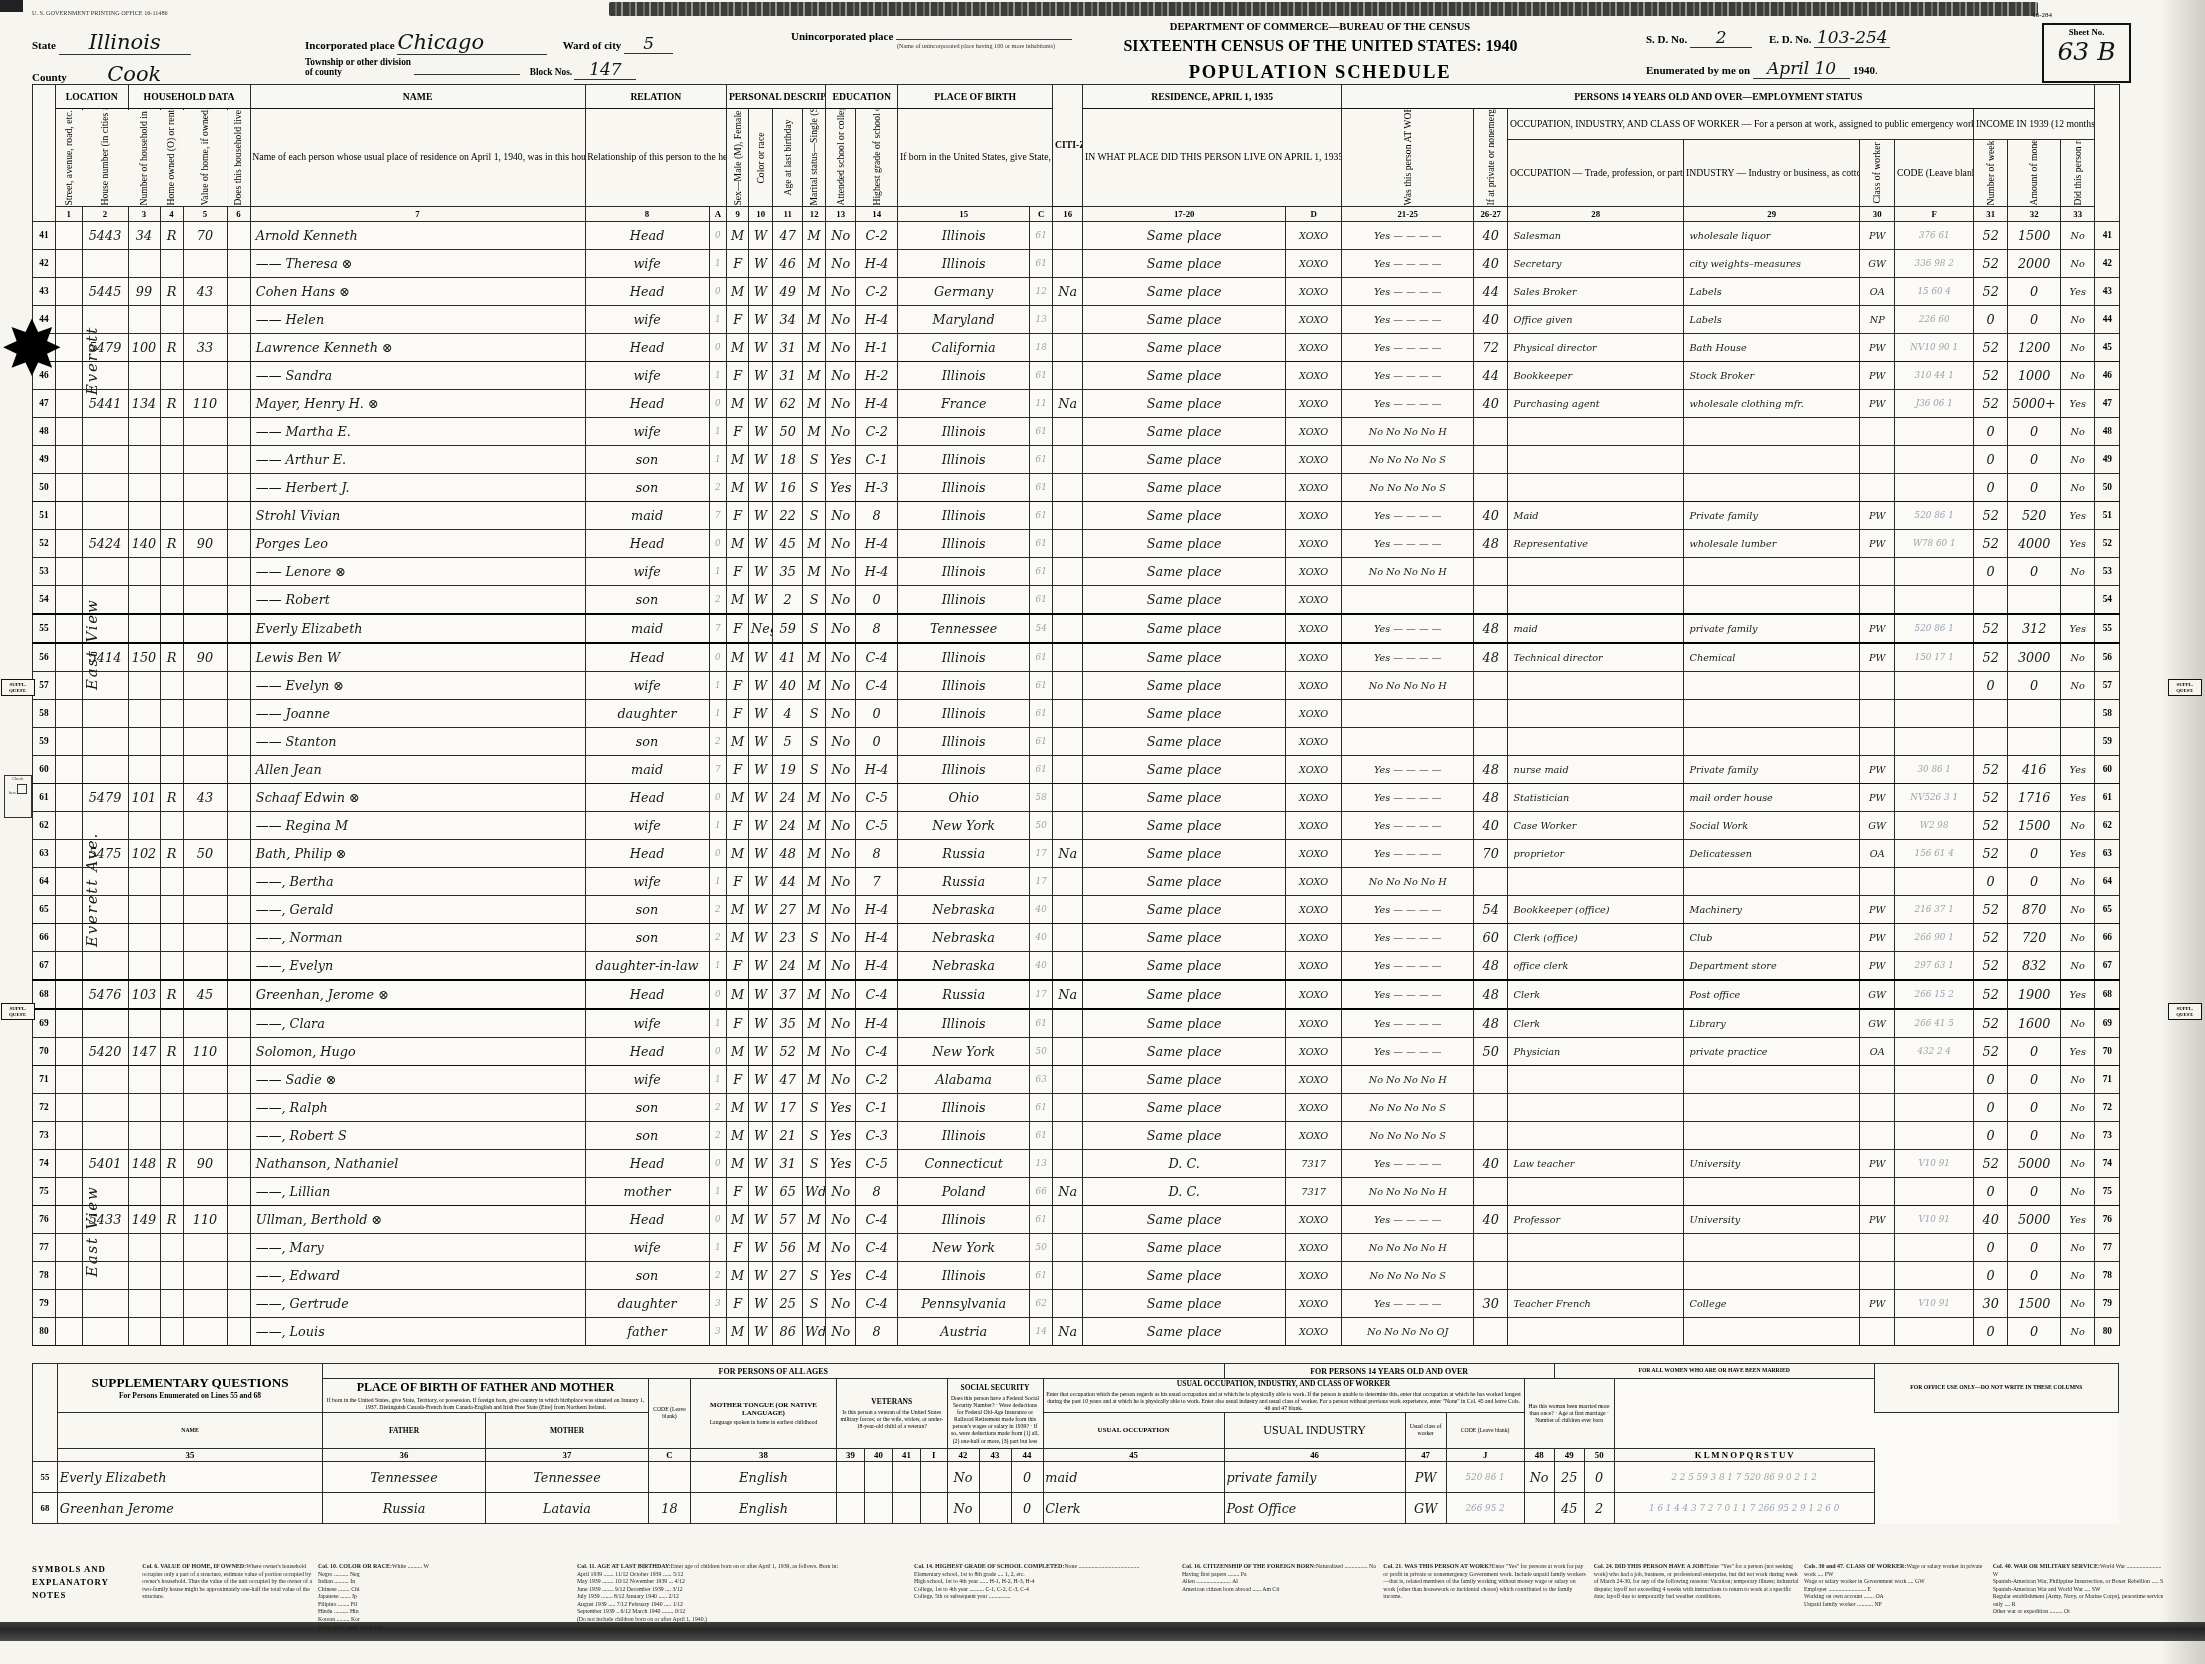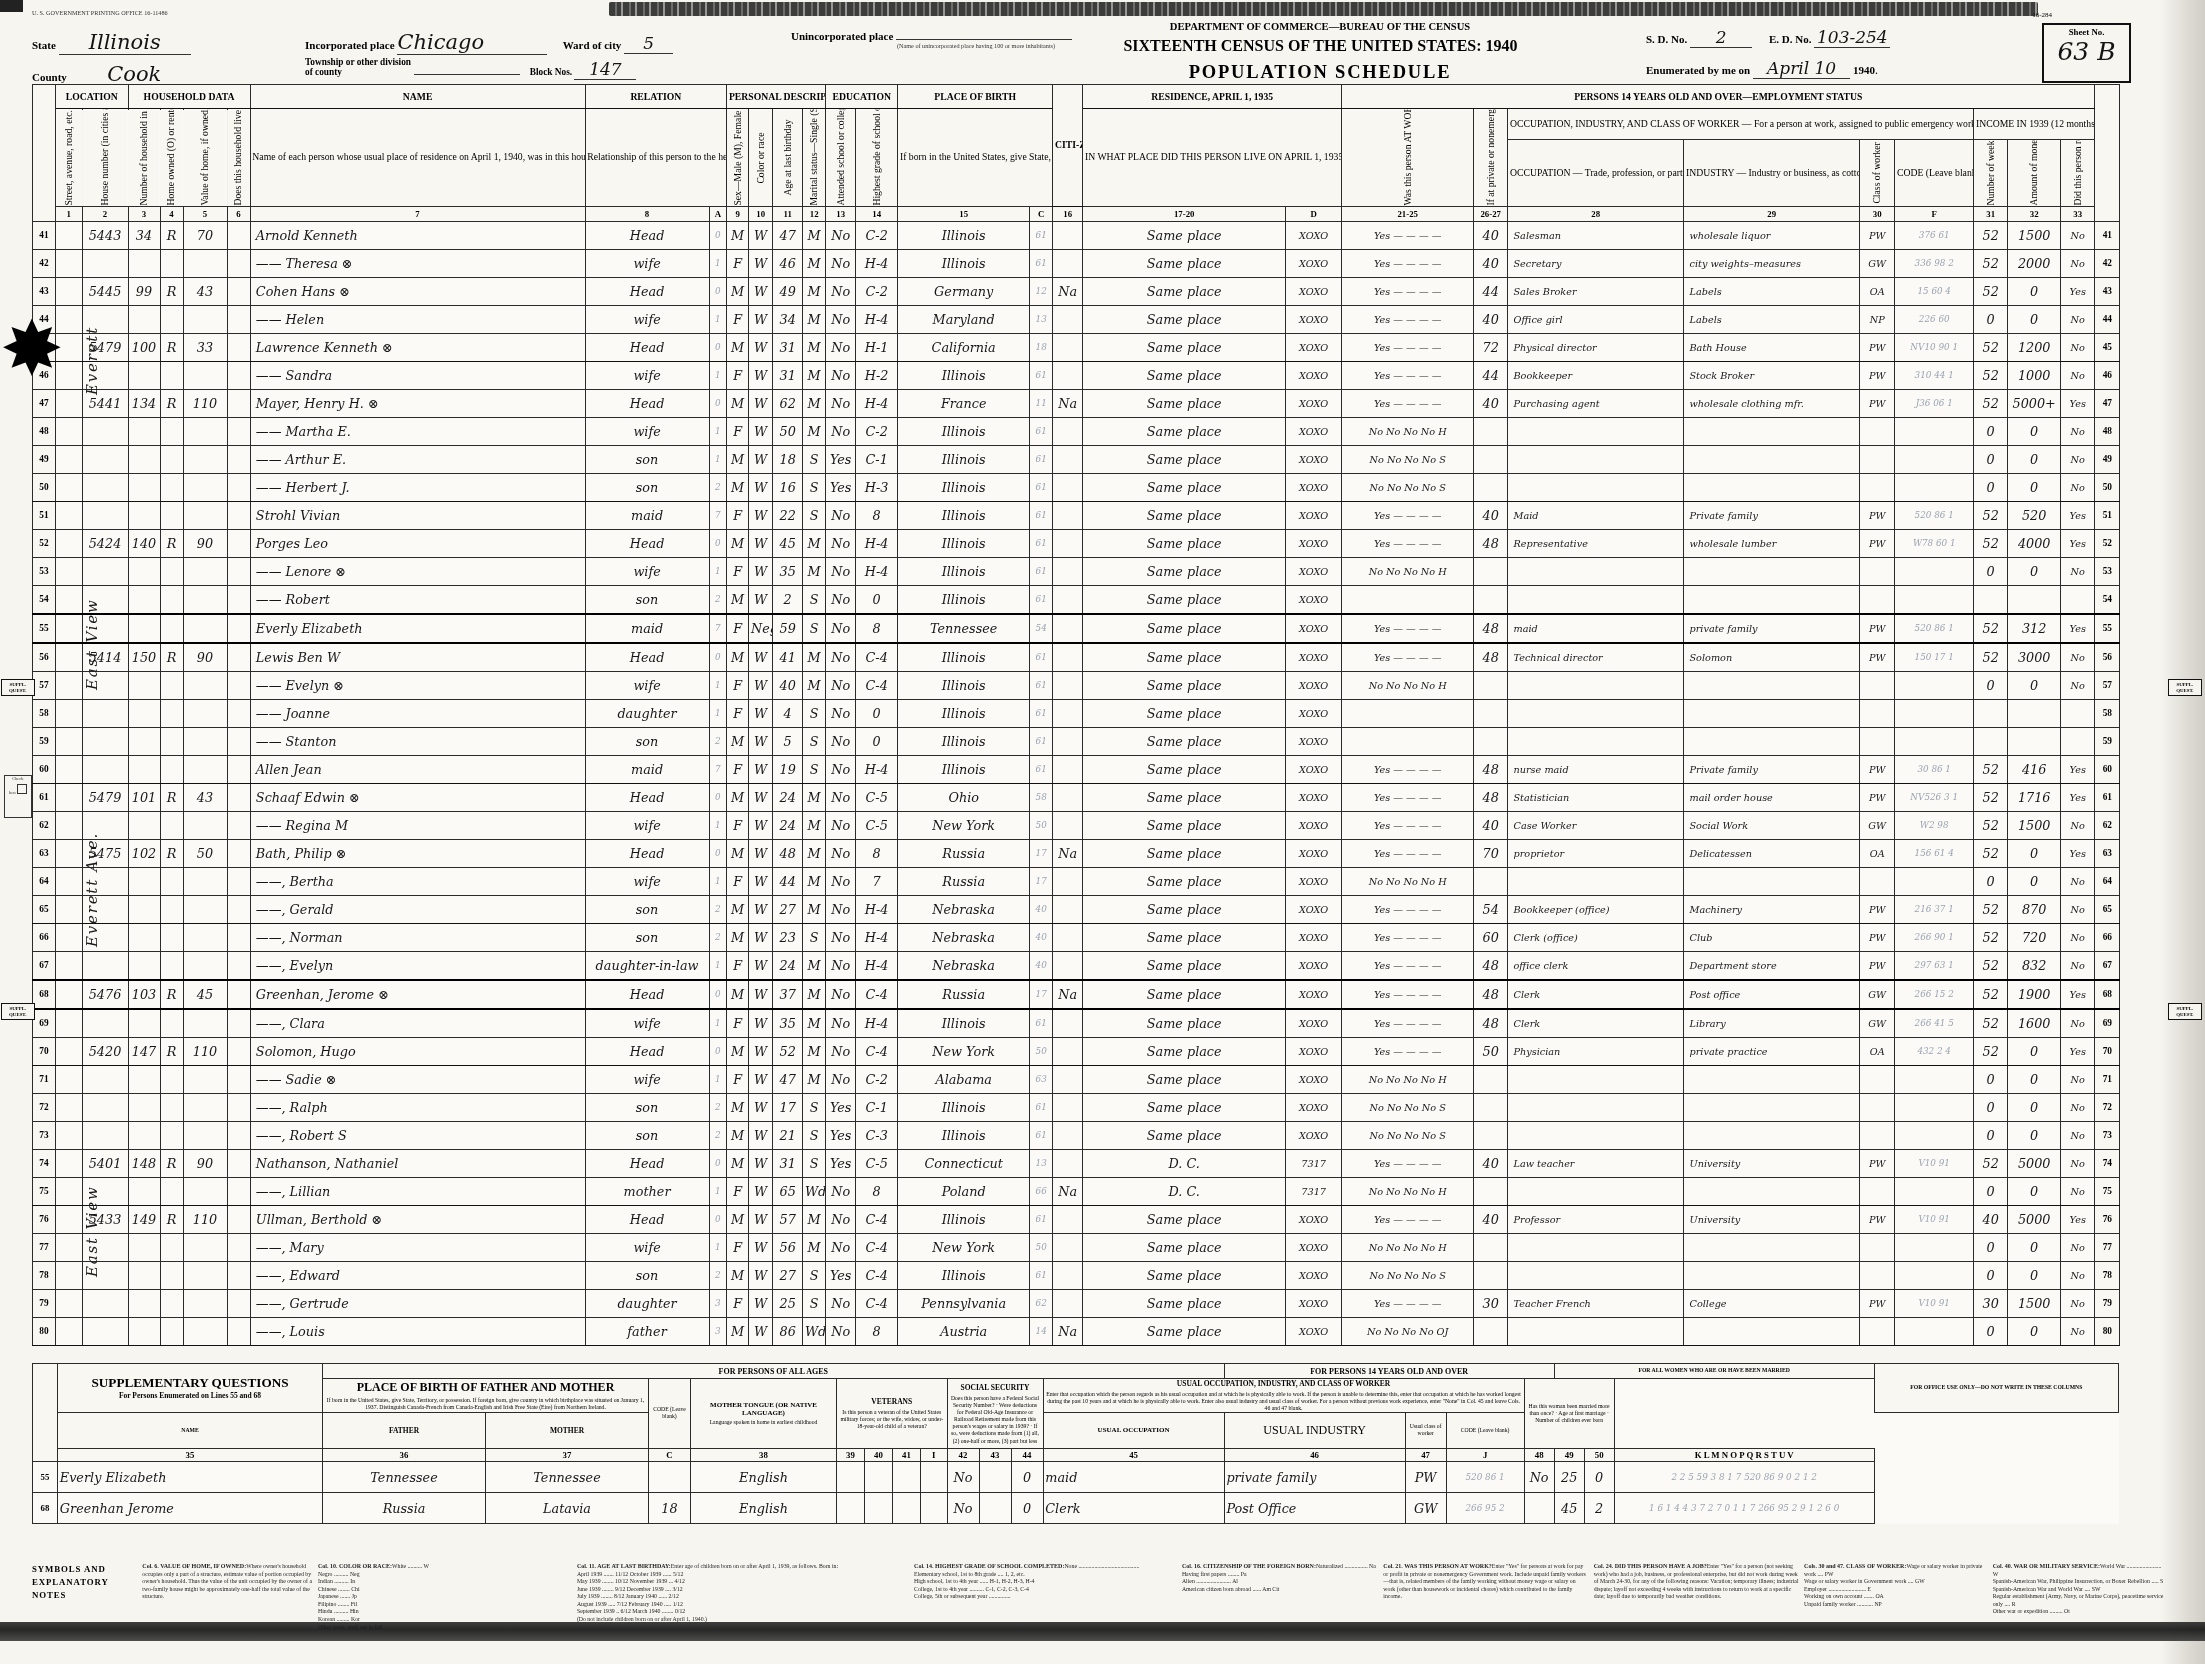--- a/index.html
+++ b/index.html
@@ -371,21 +371,21 @@
             <td class="ink">M</td>
             <td class="ink gb">No</td>
             <td class="ink">H-4</td>
             <td class="ink gb">Maryland</td>
             <td class="pcl">13</td>
             <td class="ink gb"></td>
             <td class="ink gb">Same place</td>
             <td class="small-ink">XOXO</td>
             <td class="small-ink gb">Yes — — — —</td>
             <td class="ink">40</td>
-            <td class="small-ink lft gb">Office girl</td>
+            <td class="small-ink lft gb">Office given</td>
             <td class="small-ink lft">Labels</td>
             <td class="small-ink">NP</td>
             <td class="pcl">226 60</td>
             <td class="ink gb">0</td>
             <td class="ink">0</td>
             <td class="small-ink">No</td>
             <td class="num gb">44</td>
           </tr>
           <tr class="fifth">
             <td class="num">45</td>
@@ -768,21 +768,21 @@
             <td class="ink gb">No</td>
             <td class="ink">C-4</td>
             <td class="ink gb">Illinois</td>
             <td class="pcl">61</td>
             <td class="ink gb"></td>
             <td class="ink gb">Same place</td>
             <td class="small-ink">XOXO</td>
             <td class="small-ink gb">Yes — — — —</td>
             <td class="ink">48</td>
             <td class="small-ink lft gb">Technical director</td>
-            <td class="small-ink lft">Solomon</td>
+            <td class="small-ink lft">Chemical</td>
             <td class="small-ink">PW</td>
             <td class="pcl">150 17 1</td>
             <td class="ink gb">52</td>
             <td class="ink">3000</td>
             <td class="small-ink">No</td>
             <td class="num gb">56</td>
           </tr>
           <tr>
             <td class="num">57</td>
             <td class="ink gb"></td>

